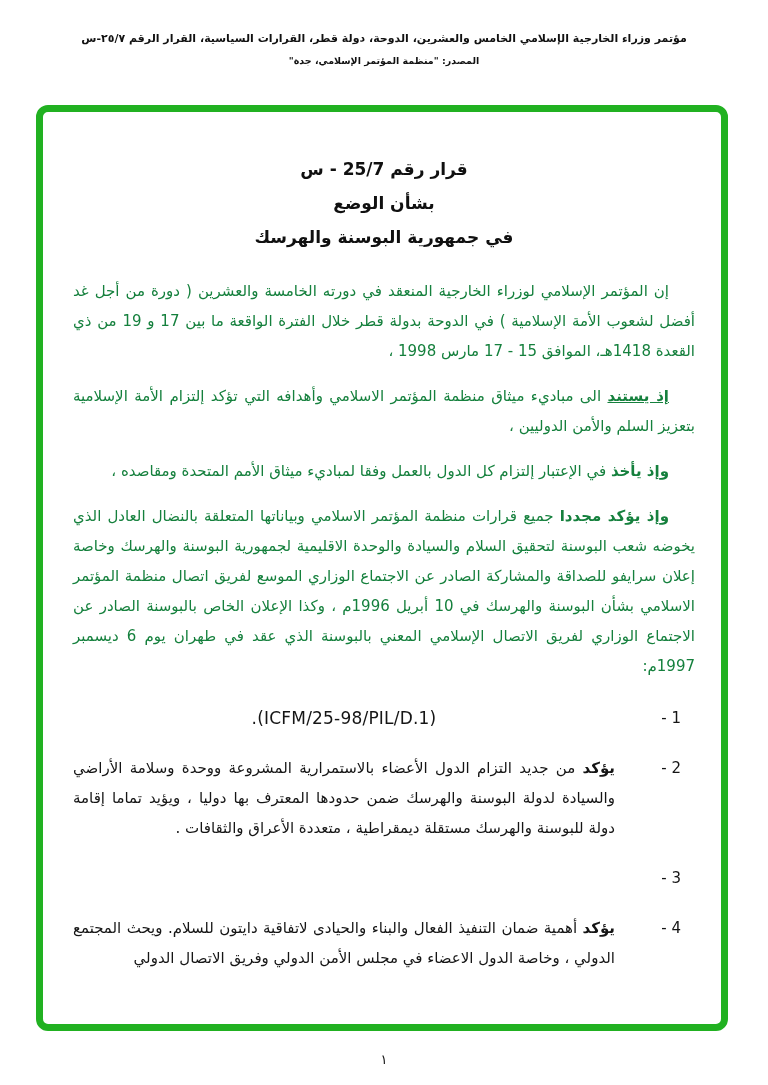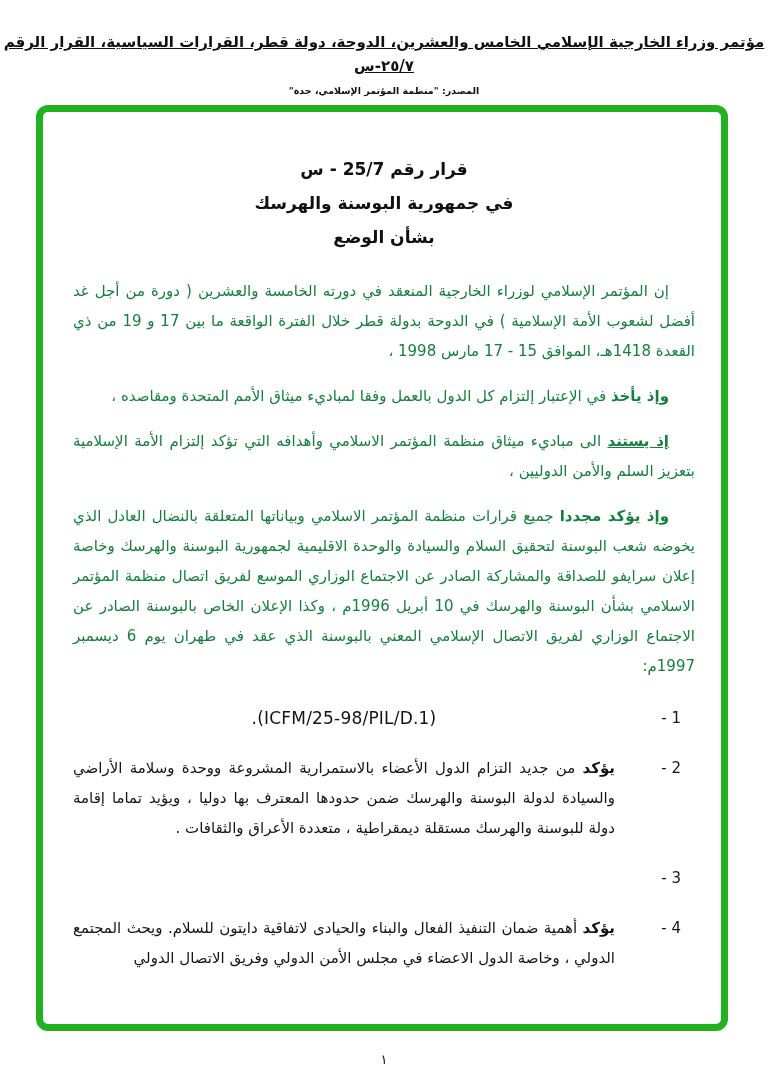--- a/index.html
+++ b/index.html
@@ -16,25 +16,24 @@
   
   .doc-header {
     position: absolute;
     top: 30px;
     left: 0;
     width: 100%;
     text-align: center;
     color: #111111;
   }
   .doc-header .h-line1 {
-    font-size: 15px;
+    font-size: 11px;
     font-weight: bold;
     letter-spacing: 0.2px;
     line-height: 1.6;
-    text-decoration: underline;
   }
   .doc-header .h-line2 {
     font-size: 9.5px;
     font-weight: bold;
     margin-top: 6px;
     line-height: 1.4;
   }
   
   .green-frame {
     position: absolute;
@@ -111,29 +110,29 @@
   <div class="doc-header">
     <div class="h-line1">مؤتمر وزراء الخارجية الإسلامي الخامس والعشرين، الدوحة، دولة قطر، القرارات السياسية، القرار الرقم ٢٥/٧-س</div>
     <div class="h-line2">المصدر:  "منظمة المؤتمر الإسلامي، جدة"</div>
   </div>
 
   <div class="green-frame" style="border-color: rgb(33, 177, 33);">
     <div class="doc-body">
 
       <div class="title-block">
         <div class="title-line">قرار رقم 25/7 - س</div>
+        <div class="title-line">بشأن الوضع</div>
         <div class="title-line">في جمهورية البوسنة والهرسك</div>
-        <div class="title-line">بشأن الوضع</div>
       </div>
 
       <p class="para"><span>إن المؤتمر الإسلامي لوزراء الخارجية المنعقد في دورته الخامسة والعشرين ( دورة من أجل غد أفضل لشعوب الأمة الإسلامية )  في  الدوحة بدولة قطر خلال الفترة الواقعة ما بين  17 و 19 من ذي القعدة 1418هـ، الموافق 15 - 17 مارس 1998 ،</span></p>
 
+      <p class="para"><span class="lead u">إذ يستند</span> <span>الى مباديء ميثاق منظمة المؤتمر الاسلامي وأهدافه التي تؤكد إلتزام الأمة الإسلامية بتعزيز السلم والأمن الدوليين ،</span></p>
+
       <p class="para"><span class="lead">وإذ يأخذ</span> <span>في الإعتبار إلتزام كل الدول بالعمل وفقا لمباديء ميثاق الأمم المتحدة ومقاصده ،</span></p>
-
-      <p class="para"><span class="lead u">إذ يستند</span> <span>الى مباديء ميثاق منظمة المؤتمر الاسلامي وأهدافه التي تؤكد إلتزام الأمة الإسلامية بتعزيز السلم والأمن الدوليين ،</span></p>
 
       <p class="para"><span class="lead">وإذ يؤكد مجددا</span> <span>جميع قرارات منظمة المؤتمر الاسلامي وبياناتها المتعلقة بالنضال العادل الذي يخوضه شعب البوسنة لتحقيق السلام والسيادة والوحدة الاقليمية لجمهورية البوسنة والهرسك وخاصة إعلان سرايفو للصداقة والمشاركة الصادر عن الاجتماع الوزاري الموسع لفريق اتصال منظمة المؤتمر الاسلامي بشأن البوسنة والهرسك في 10 أبريل 1996م ، وكذا الإعلان الخاص بالبوسنة الصادر عن الاجتماع الوزاري لفريق الاتصال الإسلامي المعني بالبوسنة الذي عقد في طهران يوم 6 ديسمبر 1997م:</span></p>
 
       <div class="items">
 
         <div class="item">
           <div class="item-num">1 -</div>
           <div class="item-body">
             <div class="item-ref">(ICFM/25-98/PIL/D.1).</div>
           </div>

